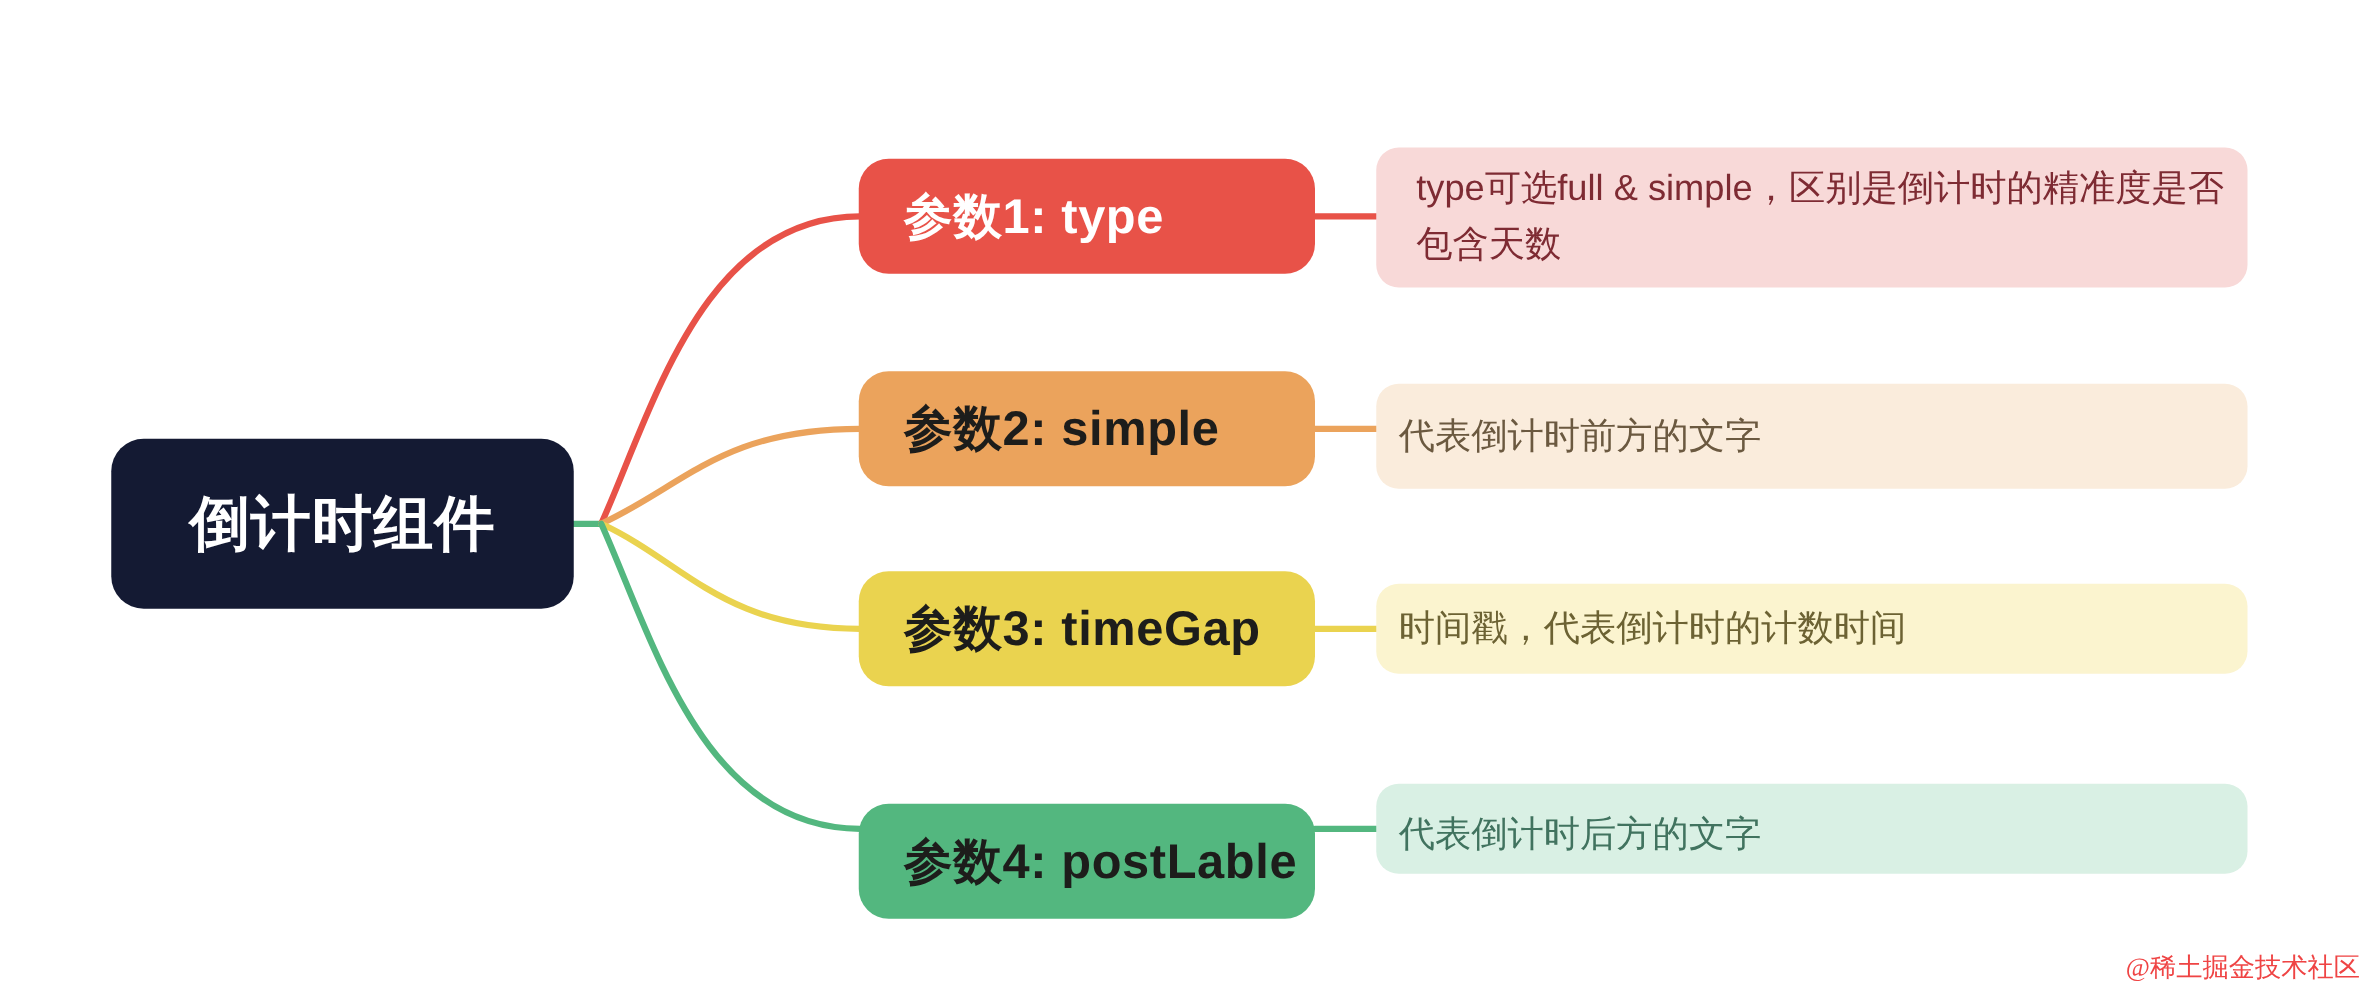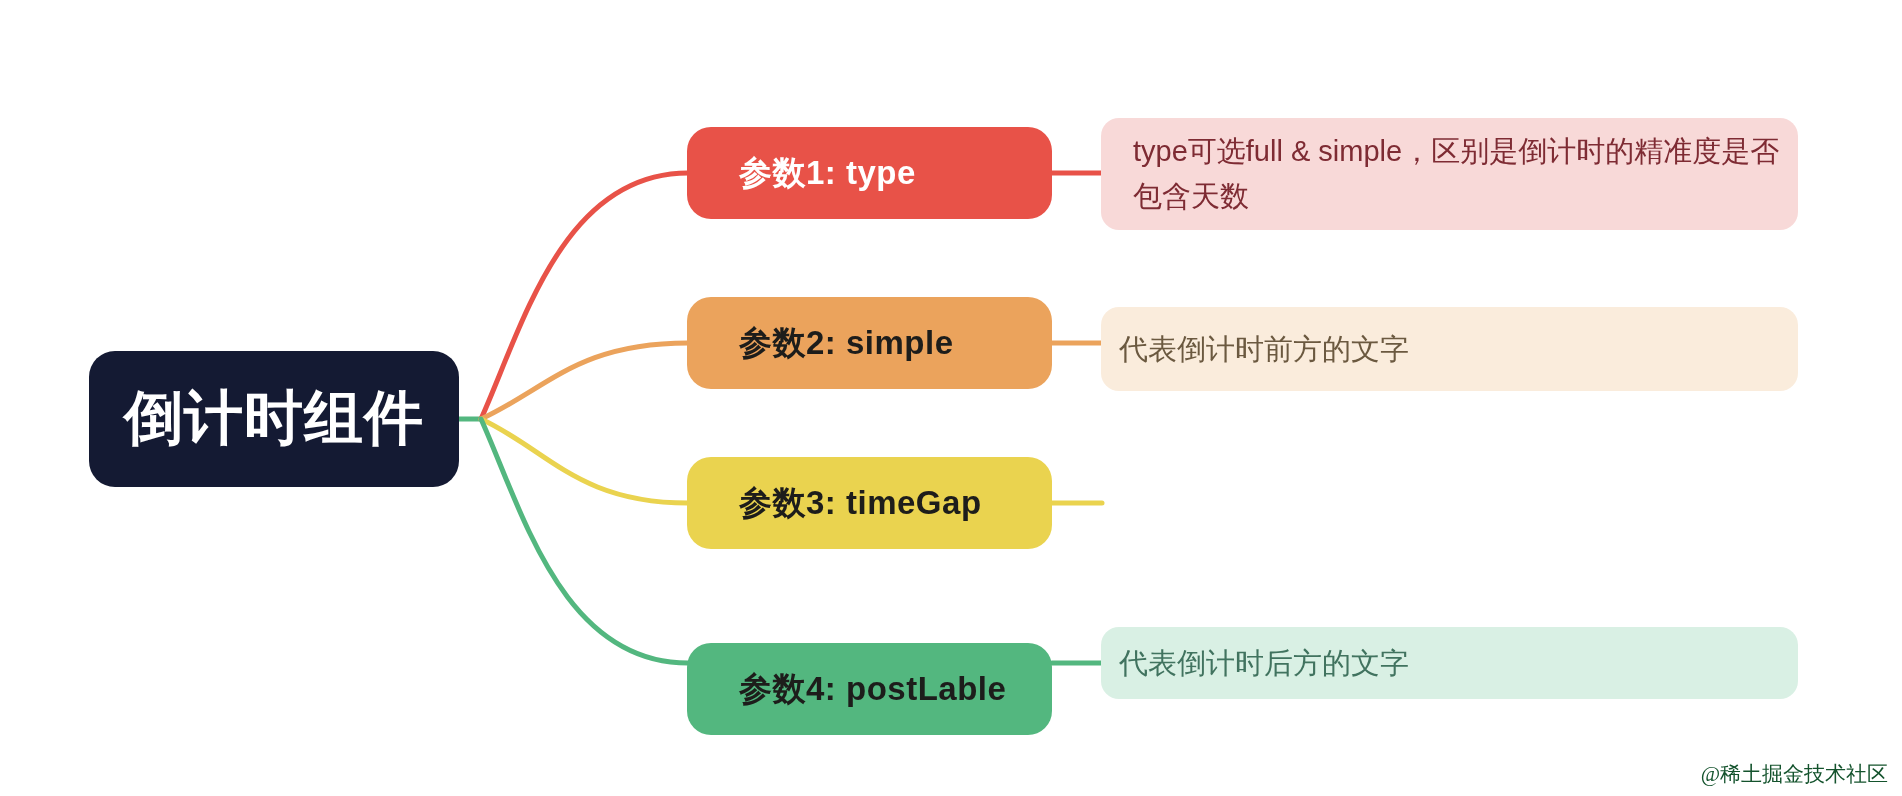--- a/index.html
+++ b/index.html
@@ -30,35 +30,35 @@
   .root-node {
     position: absolute;
     left: 89px;
     top: 351px;
     width: 370px;
     height: 136px;
     border-radius: 26px;
     display: flex;
     align-items: center;
     justify-content: center;
-    font-size: 59px;
+    font-size: 48px;
     font-weight: bold;
     letter-spacing: 1px;
   }
   .branch-node {
     position: absolute;
     left: 687px;
     width: 365px;
     height: 92px;
     border-radius: 24px;
     display: flex;
     align-items: center;
-    padding-left: 52px;
+    padding-left: 36px;
     box-sizing: border-box;
-    font-size: 33px;
+    font-size: 39px;
     font-weight: bold;
     letter-spacing: 0.5px;
   }
   .desc-box {
     position: absolute;
     left: 1101px;
     width: 697px;
     border-radius: 18px;
     display: flex;
     align-items: center;
@@ -67,27 +67,27 @@
     font-size: 29px;
     line-height: 1.55;
   }
   .node-r1 { top: 127px; }
   .node-r2 { top: 297px; }
   .node-r3 { top: 457px; }
   .node-r4 { top: 617px; }
   .desc-r1 { top: 118px; height: 112px; }
   .desc-r2 { top: 307px; height: 84px; }
   .desc-r3 { top: 467px; height: 72px; }
-  .desc-r4 { top: 627px; height: 72px; }
+  .desc-r4 { top: 627px; height: 72px; align-items: flex-end; }
   .watermark {
     position: absolute;
     right: 14px;
     bottom: 8px;
     font-size: 21px;
-    color: #14532d;
+    color: #ef4444;
     font-family: "Liberation Serif", "DejaVu Serif", serif;
   }
 </style>
 </head>
 <body>
 
 <div class="canvas">
 
   <svg class="edges" viewBox="0 0 1902 796">
     <path d="M459,419 L481,419" style="stroke: rgb(83, 183, 127);"></path>
@@ -115,20 +115,23 @@
   <div class="branch-node node-r2" style="background: rgb(235, 163, 92); color: rgb(29, 29, 27);">
     <span>参数2: simple</span>
   </div>
   <div class="desc-box desc-r2" style="background: rgb(250, 236, 220); color: rgb(107, 89, 64);">
     <span>代表倒计时前方的文字</span>
   </div>
 
   <div class="branch-node node-r3" style="background: rgb(234, 211, 79); color: rgb(29, 29, 27);">
     <span>参数3: timeGap</span>
   </div>
+  <div class="desc-box desc-r3" style="background: rgb(251, 244, 207); color: rgb(108, 98, 51);">
+    <span>时间戳，代表倒计时的计数时间</span>
+  </div>
 
   <div class="branch-node node-r4" style="background: rgb(83, 183, 127); color: rgb(29, 29, 27); margin-top: 26px;">
     <span>参数4: postLable</span>
   </div>
   <div class="desc-box desc-r4" style="background: rgb(217, 240, 228); color: rgb(65, 115, 95);">
     <span>代表倒计时后方的文字</span>
   </div>
 
   <div class="watermark">@稀土掘金技术社区</div>
 

